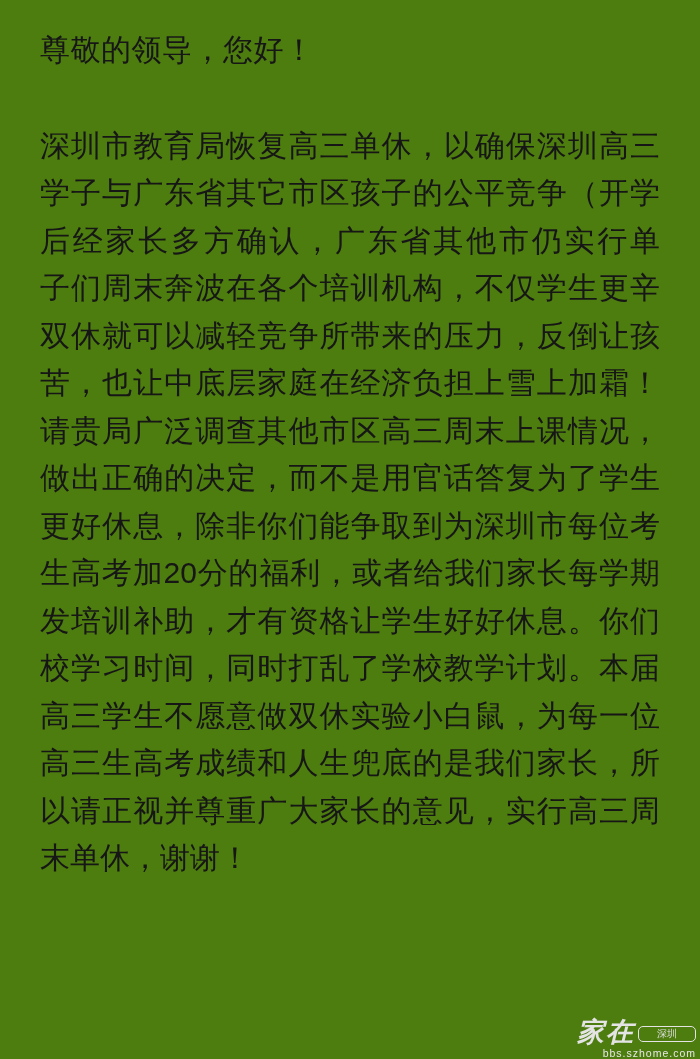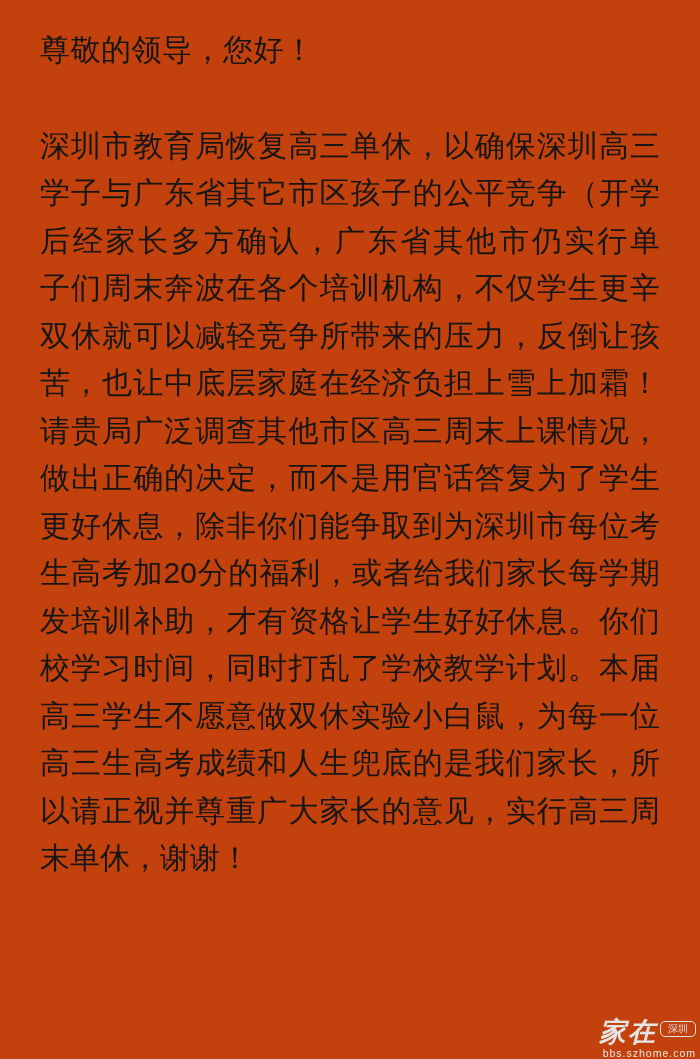--- a/index.html
+++ b/index.html
@@ -4,21 +4,21 @@
 <style>
   html, body {
     margin: 0;
     padding: 0;
     background: #ffffff;
   }
   .page {
     position: relative;
     width: 700px;
     height: 1059px;
-    background: #c2410c;
+    background: #4d7c0f;
     overflow: hidden;
     font-family: "Liberation Sans", sans-serif;
     color: #161616;
   }
   .text-area {
     position: absolute;
     top: 26px;
     left: 40px;
     width: 620px;
   }
@@ -48,37 +48,37 @@
   .watermark {
     position: absolute;
     right: 4px;
     bottom: 0px;
     text-align: right;
     color: #e3e3e3;
     user-select: none;
   }
   .wm-row {
     display: flex;
-    align-items: flex-start;
+    align-items: center;
     justify-content: flex-end;
     gap: 3px;
   }
   .wm-brand {
     font-size: 27px;
     font-weight: bold;
     font-style: italic;
     line-height: 27px;
     letter-spacing: 2px;
     color: #e4e4e4;
   }
   .wm-badge {
     display: inline-block;
     font-size: 10px;
     line-height: 12px;
-    padding: 1px 7px;
+    padding: 1px 18px;
     border: 1.5px solid #e4e4e4;
     border-radius: 5px;
     color: #e0e0e0;
     margin-top: 2px;
   }
   .wm-site {
     font-size: 10.5px;
     letter-spacing: 1px;
     line-height: 12px;
     margin-top: 1px;

